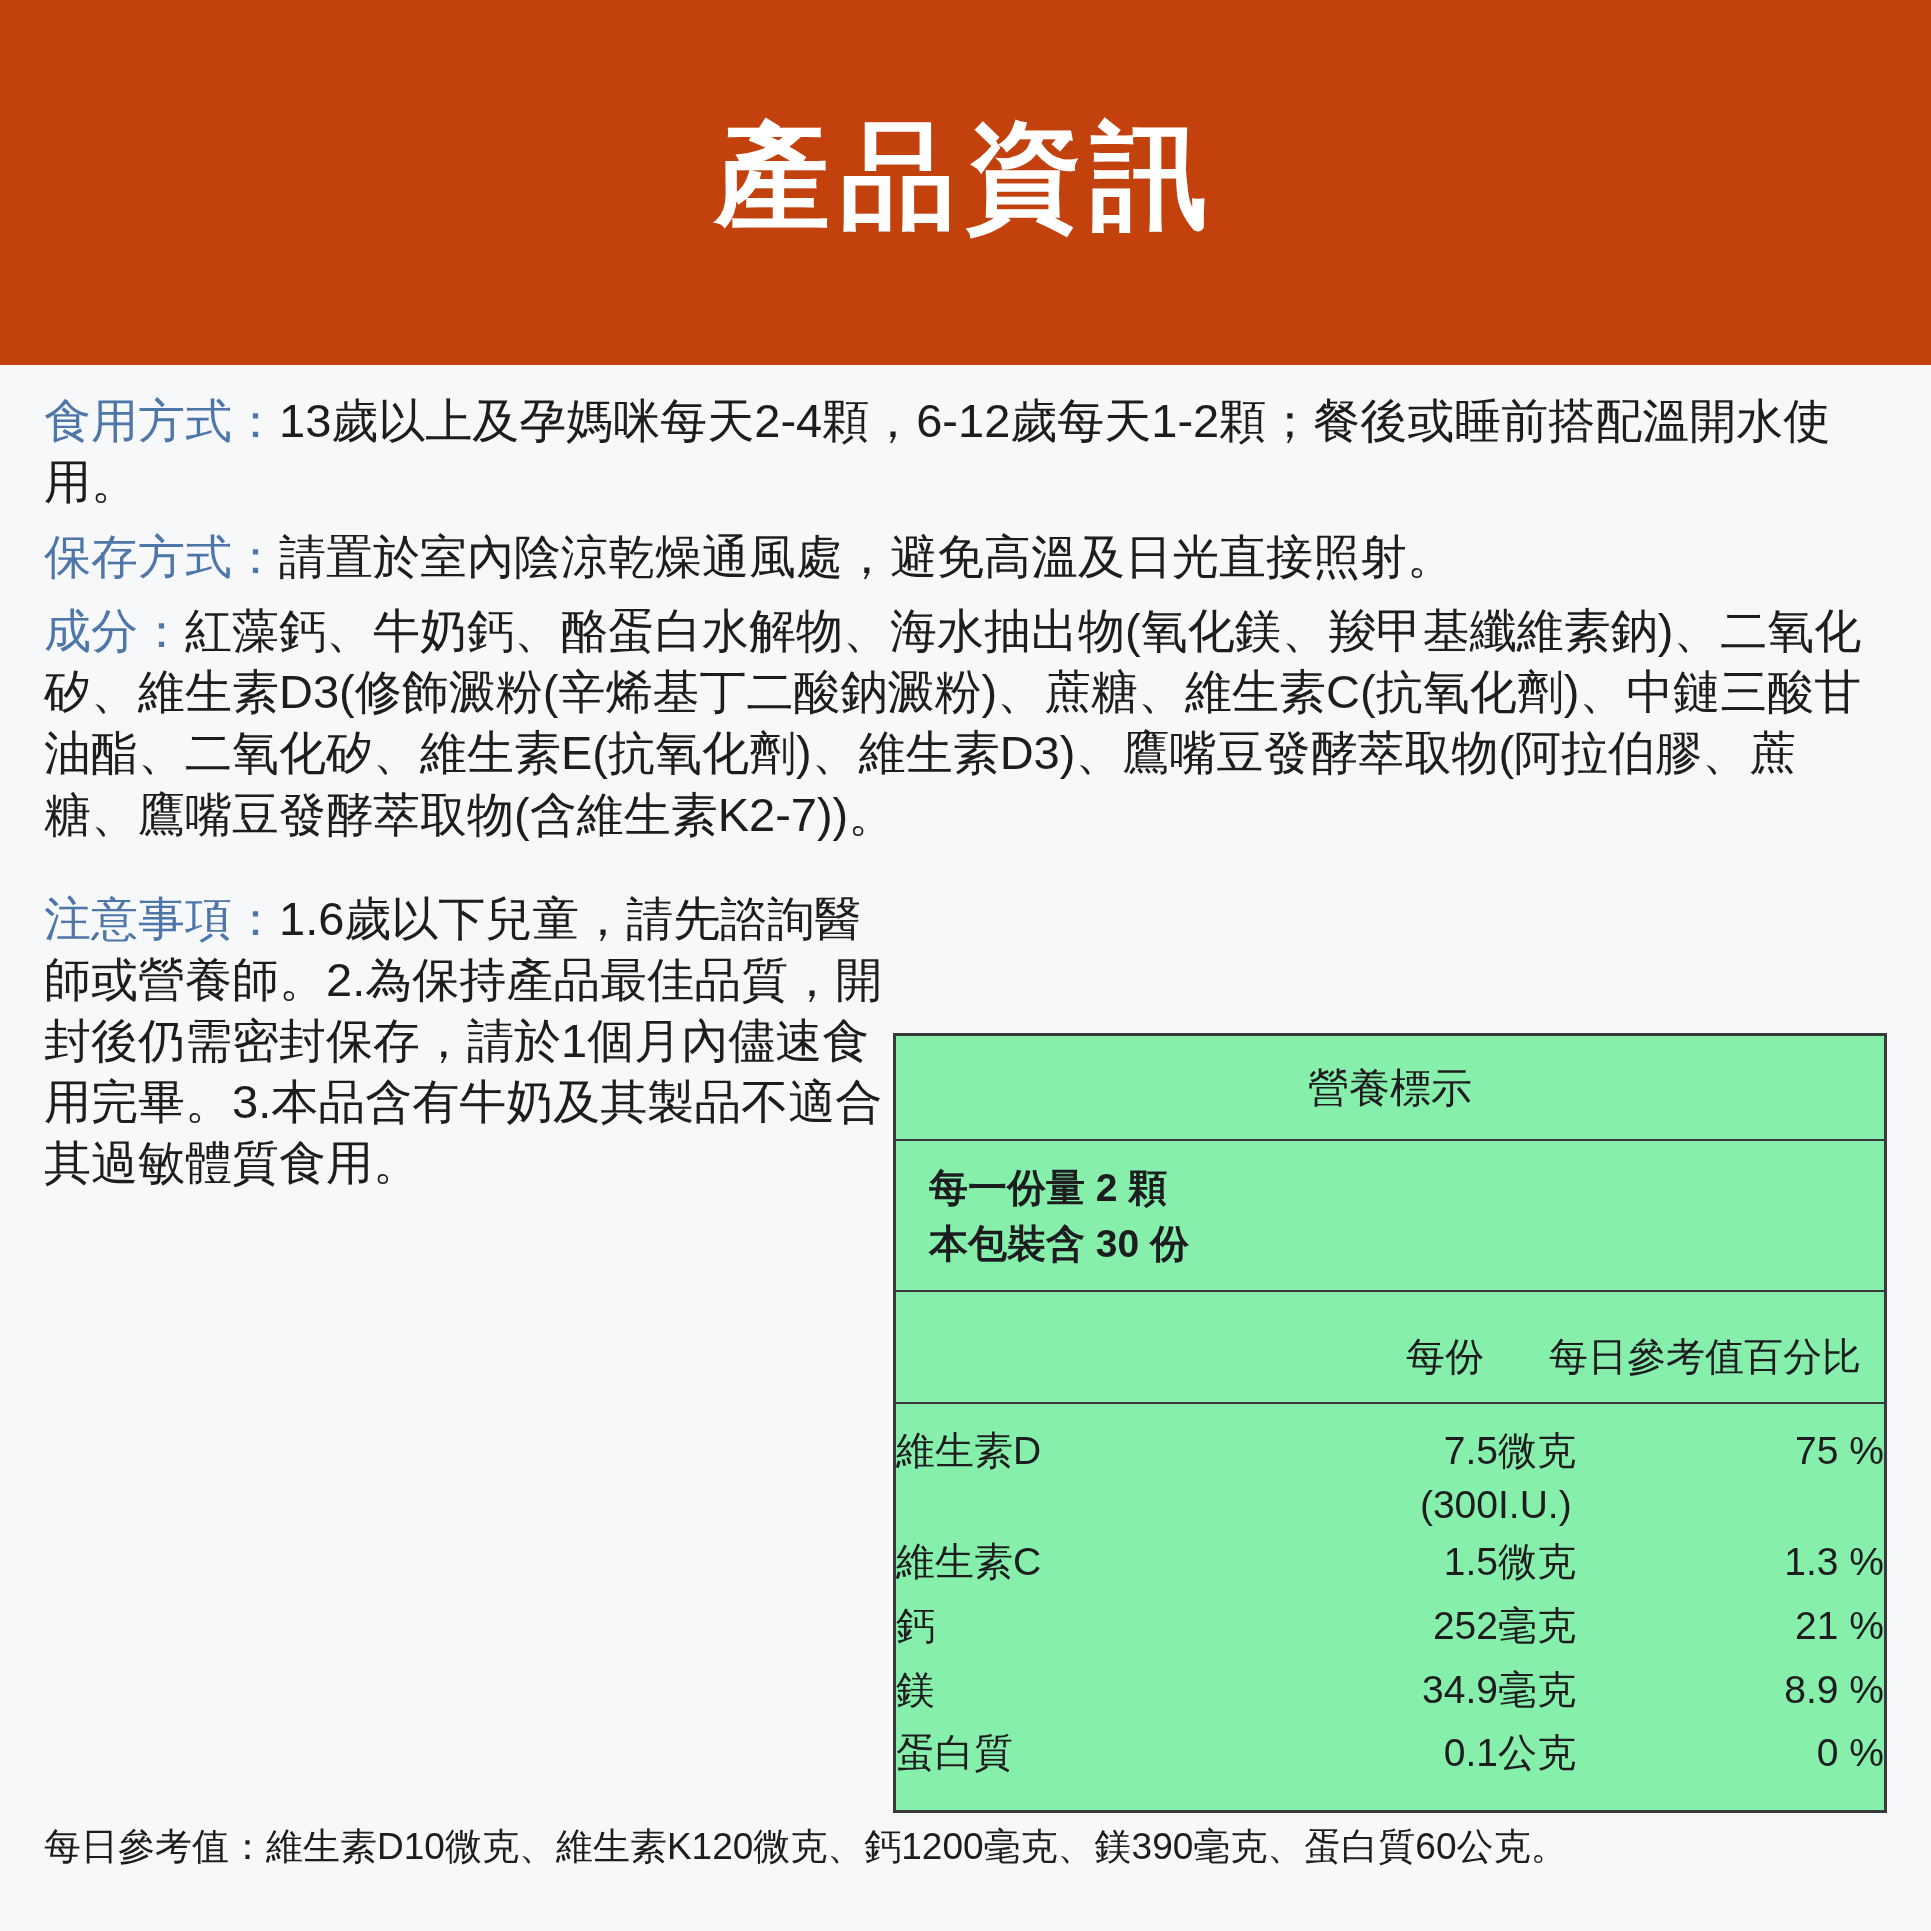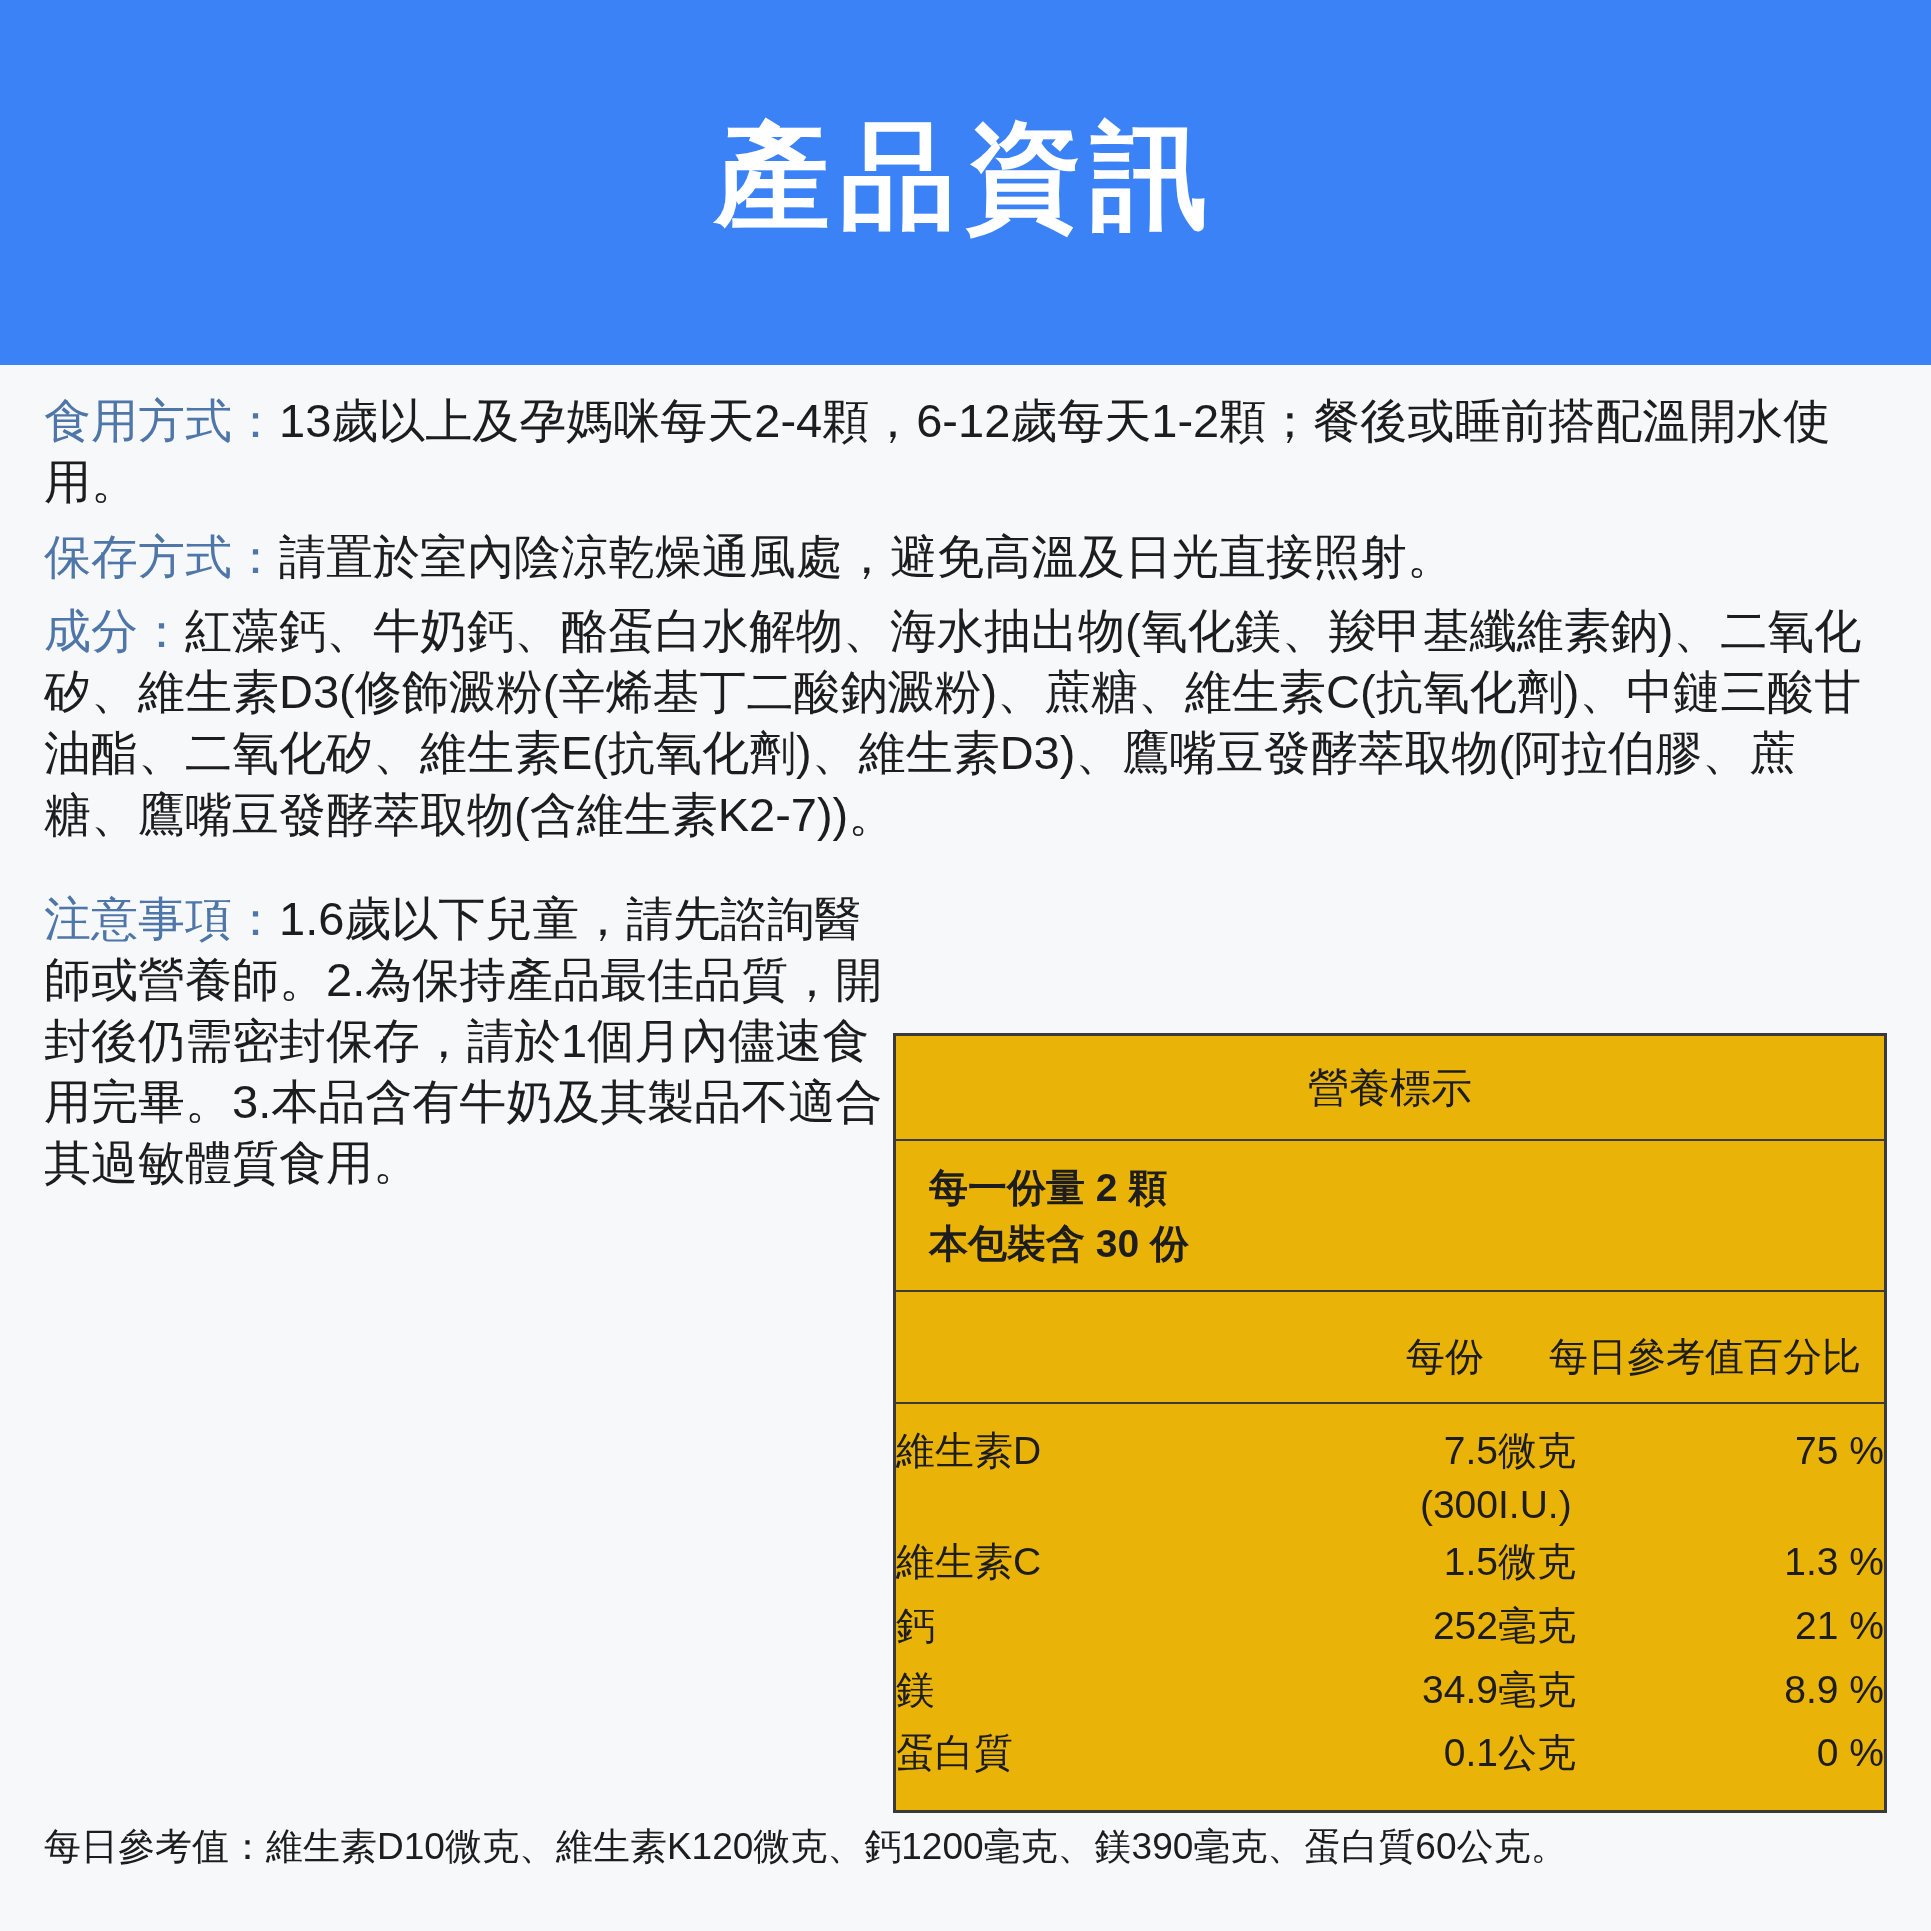--- a/index.html
+++ b/index.html
@@ -16,21 +16,21 @@
   .page {
     position: relative;
     width: 1931px;
     height: 1931px;
     background: #f7f8fa;
     box-sizing: border-box;
   }
   .header {
     width: 100%;
     height: 365px;
-    background: #3b82f6;
+    background: #c2410c;
     display: flex;
     align-items: center;
     justify-content: center;
     box-sizing: border-box;
   }
   .header-title {
     color: #ffffff;
     font-size: 116px;
     font-weight: bold;
     letter-spacing: 9.7px;
@@ -58,21 +58,21 @@
   .wrapcol {
     width: 850px;
     margin-top: 43px;
   }
   .nutrition {
     position: absolute;
     right: 44px;
     top: 1033px;
     width: 994px;
     border: 3.9px solid #3a3a3c;
-    background: #eab308;
+    background: #86efac;
     box-sizing: border-box;
   }
   .nut-title {
     text-align: center;
     font-size: 41px;
     padding: 25px 0 23px 0;
     border-bottom: 2.9px solid #3a3a3c;
     color: #1d1d1f;
   }
   .nut-serving {

